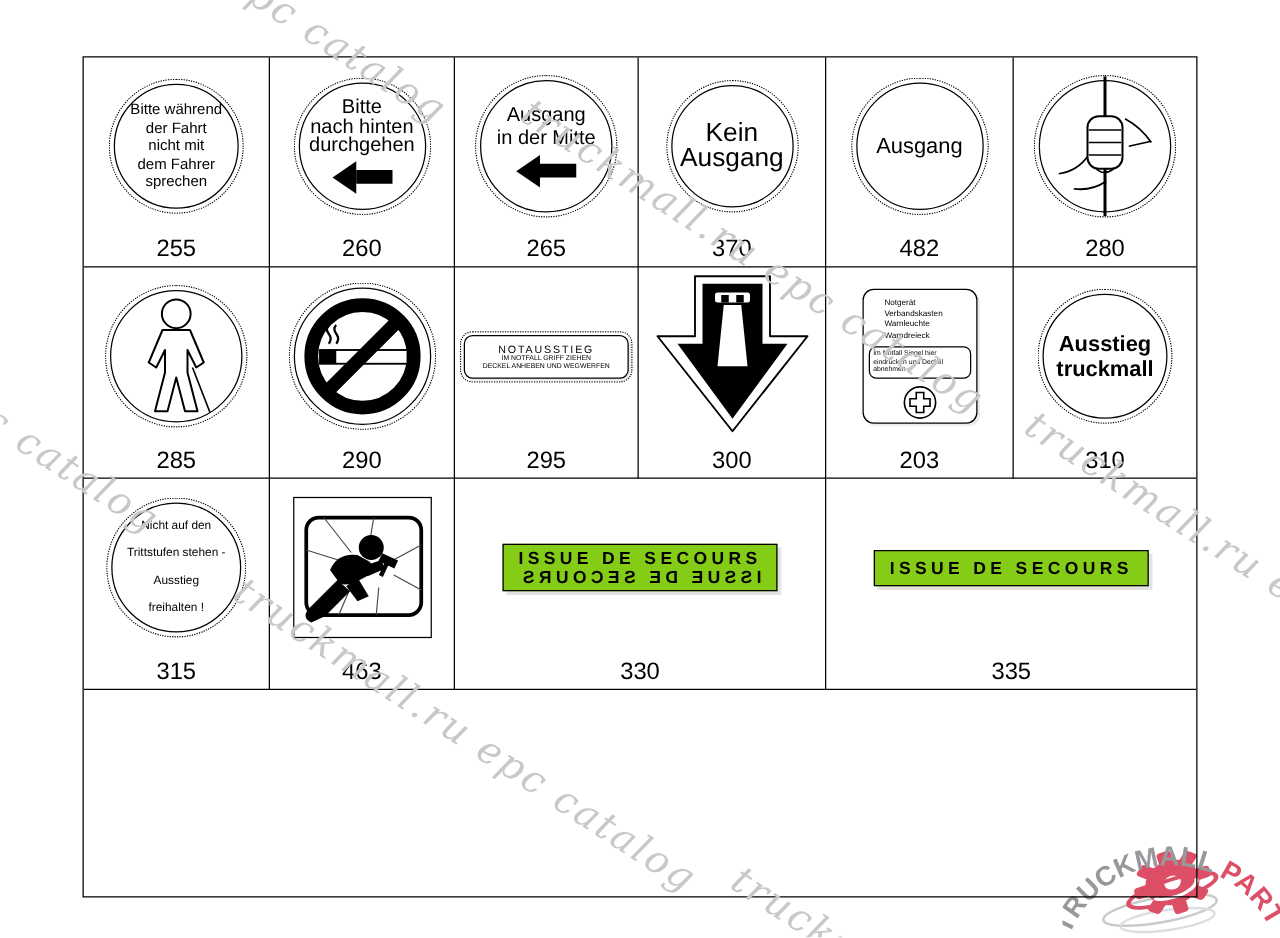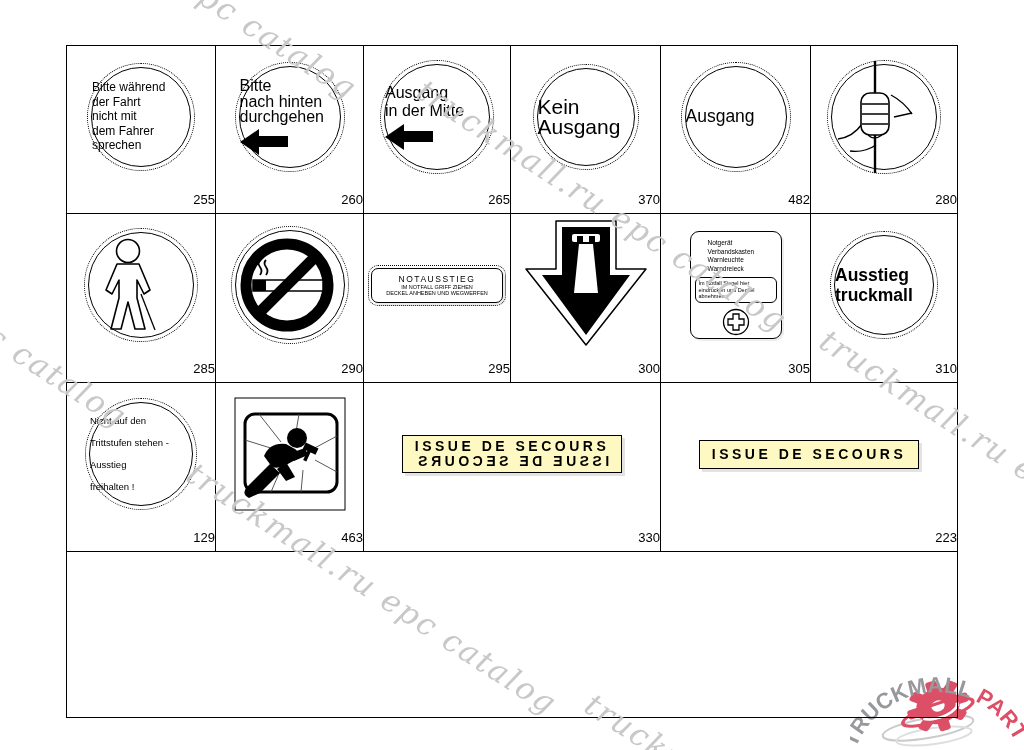--- a/index.html
+++ b/index.html
@@ -25,26 +25,26 @@
        border:1px solid #000;display:grid;box-sizing:border-box;
        grid-template-columns:149px 148px 147px 150px 150px auto;
        grid-template-rows:168px 169px 169px auto;z-index:2;}
   .cell{position:relative;box-sizing:border-box;}
   .br{border-right:1px solid #000}
   .bb{border-bottom:1px solid #000}
   .sp2{grid-column:span 2}
   .sp6{grid-column:span 6}
   .sign{position:absolute;left:0;right:0;top:0;bottom:26px;
         display:flex;align-items:center;justify-content:center;}
-  .num{position:absolute;left:0;right:0;bottom:4px;text-align:right;
-       font-size:13px;line-height:18px;}
+  .num{position:absolute;left:0;right:0;bottom:4px;text-align:center;
+       font-size:19px;line-height:18px;}
 
   
   .circ{position:relative;border:1.5px solid #000;border-radius:50%;background:transparent;
-        display:flex;flex-direction:column;align-items:flex-start;justify-content:center;
+        display:flex;flex-direction:column;align-items:center;justify-content:center;
         text-align:center;box-sizing:border-box;}
   .circ::before{content:"";position:absolute;inset:-5px;border:1px dotted #000;border-radius:50%;}
   .s255{width:100px;height:100px;font-size:12px;line-height:14.5px}
   .s260{width:102px;height:102px;font-size:16px;line-height:15.5px}
   .s265{width:106px;height:106px;font-size:16px;line-height:18px}
   .s270{width:98px;height:98px;font-size:21px;line-height:20px}
   .s275{width:102px;height:102px;font-size:17.5px}
   .s280{width:106px;height:106px}
   .s285{width:106px;height:106px}
   .s290{width:110px;height:110px}
@@ -65,21 +65,21 @@
   .p295t{font-size:8.5px;letter-spacing:1.5px;line-height:10px;}
   .p295l{font-size:5.5px;line-height:6.5px;white-space:nowrap;}
 
   .plate305{width:92px;height:108px;border:1.3px solid #000;border-radius:9px;
             box-sizing:border-box;padding:7px 4px 0;background:#fff;box-shadow:2px 2px 0 #ececec;}
   .p305l{font-size:6.5px;line-height:8.5px;text-align:left;padding-left:13px;white-space:nowrap;}
   .p305box{border:1px solid #000;border-radius:6px;margin-top:4px;padding:2px 3px;}
   .p305bl{font-size:5.5px;line-height:6.5px;text-align:left;white-space:nowrap;}
   .p305cross{display:flex;justify-content:center;margin-top:4px;}
 
-  .exitbox{background:#fef9c3;border:1px solid #000;width:218px;text-align:center;
+  .exitbox{background:#84cc16;border:1px solid #000;width:218px;text-align:center;
            padding:3px 0;box-shadow:3px 3px 0 #e3e3e3;}
   .exitline{font-weight:bold;font-size:14px;letter-spacing:3.5px;line-height:15px;white-space:nowrap;}
   .mirror{transform:scaleX(-1);}
 </style>
 </head>
 <body>
 
 <div class="page">
 
   <div class="wm w1">truckmall.ru epc catalog</div>
@@ -269,21 +269,21 @@
             <div class="p305bl">abnehmen</div>
           </div>
           <div class="p305cross">
             <svg width="30" height="30" viewBox="0 0 30 30">
               <circle cx="15" cy="15" r="12.5" fill="none" stroke="#000" stroke-width="1.3"></circle>
               <path d="M12 7 h6 v5 h5 v6 h-5 v5 h-6 v-5 h-5 v-6 h5 z" fill="none" stroke="#000" stroke-width="1.3"></path>
             </svg>
           </div>
         </div>
       </div>
-      <div class="num">305</div>
+      <div class="num">203</div>
     </div>
 
     <div class="cell bb">
       <div class="sign">
         <div class="circ s310">
           <span>Ausstieg</span>
           <span>truckmall</span>
         </div>
       </div>
       <div class="num">310</div>
@@ -291,21 +291,21 @@
 
     <div class="cell br bb">
       <div class="sign">
         <div class="circ s315">
           <span>Nicht auf den</span>
           <span>Trittstufen stehen -</span>
           <span>Ausstieg</span>
           <span>freihalten !</span>
         </div>
       </div>
-      <div class="num">129</div>
+      <div class="num">315</div>
     </div>
 
     <div class="cell br bb">
       <div class="sign">
         <svg width="120" height="124" viewBox="0 0 120 124">
           <rect x="5" y="6" width="110" height="112" fill="none" stroke="#000" stroke-width="1"></rect>
           <rect x="15" y="22" width="92" height="78" rx="10" fill="none" stroke="#000" stroke-width="3"></rect>
           <g stroke="#444" stroke-width="0.9">
             <line x1="15" y1="48" x2="47" y2="58"></line>
             <line x1="29" y1="22" x2="51" y2="50"></line>
@@ -338,18 +338,18 @@
       </div>
       <div class="num">330</div>
     </div>
 
     <div class="cell bb sp2">
       <div class="sign">
         <div class="exitbox" style="padding:6px 0">
           <div class="exitline">ISSUE DE SECOURS</div>
         </div>
       </div>
-      <div class="num">223</div>
+      <div class="num">335</div>
     </div>
 
     <div class="cell sp6"></div>
   </div>
 </div>
 
 </body></html>

